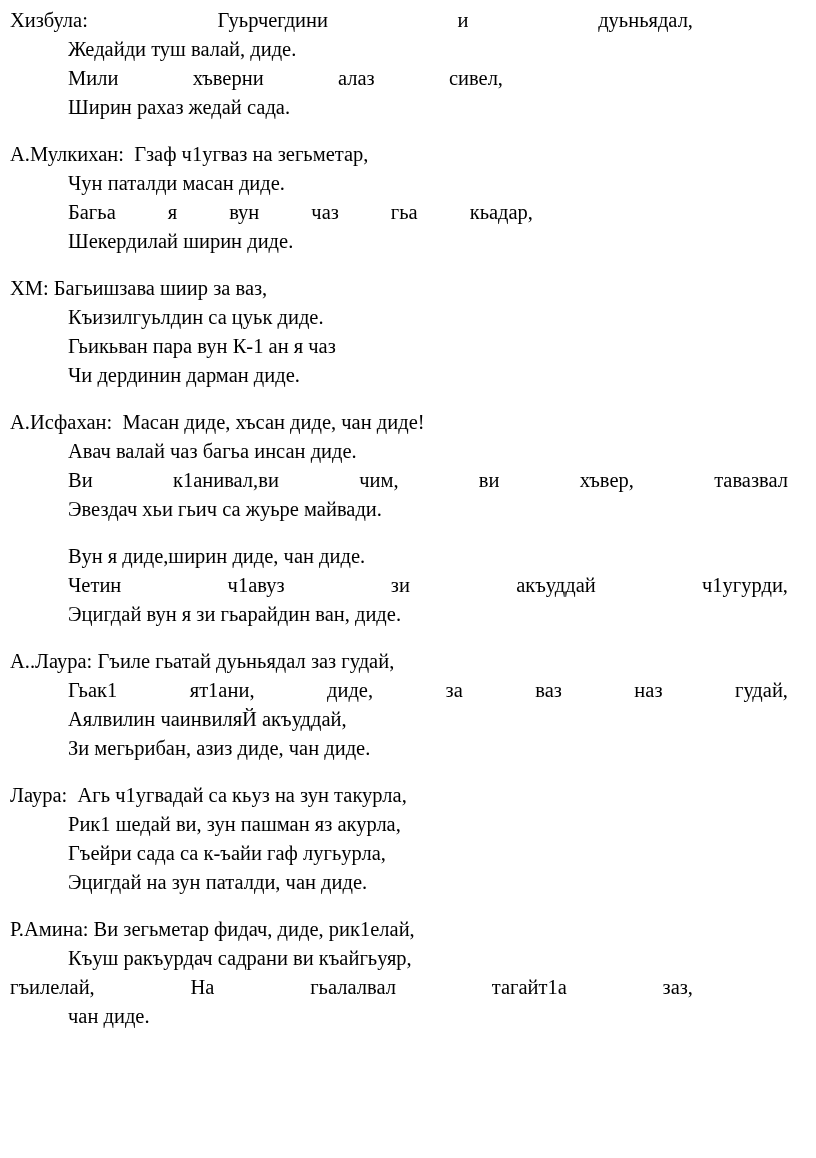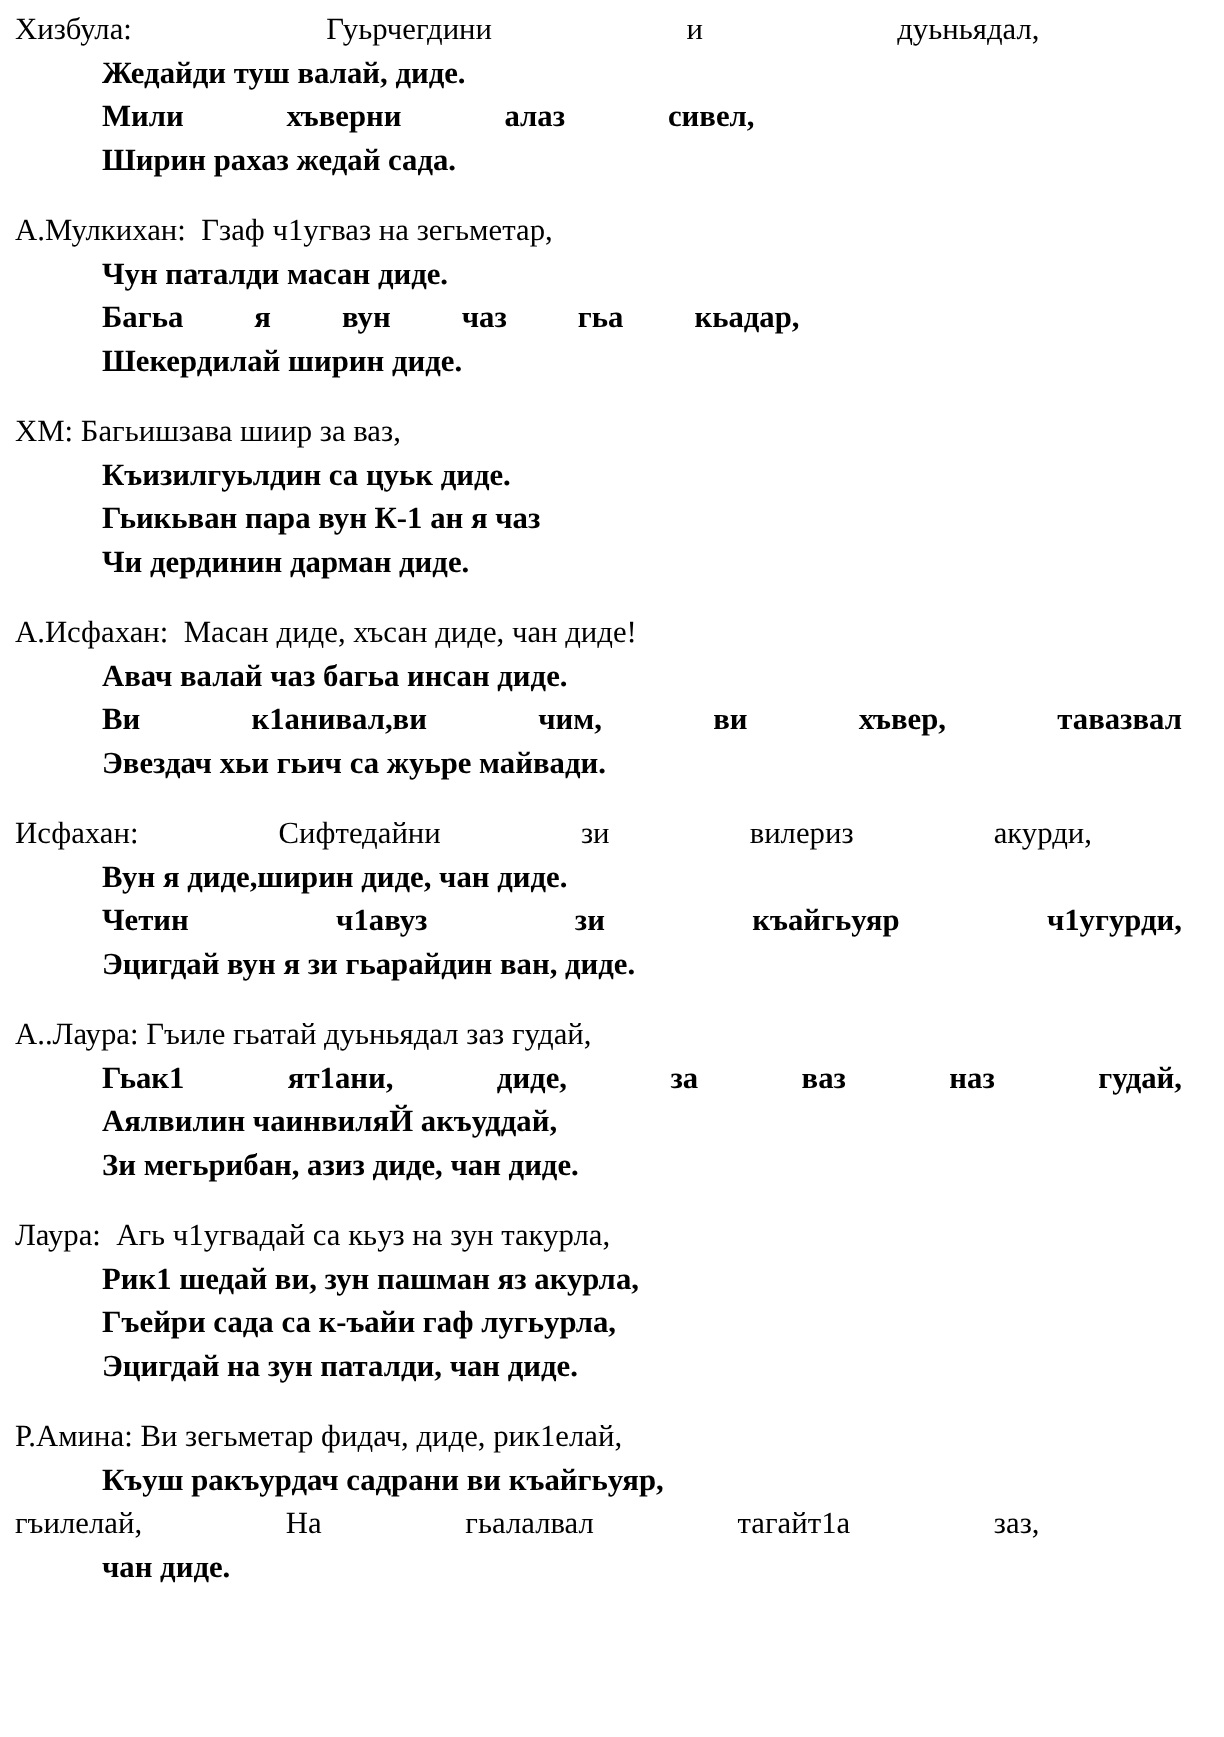--- a/index.html
+++ b/index.html
@@ -27,21 +27,20 @@
     margin-bottom: 0;
   }
   .line {
     font-size: 20.5px;
     line-height: 29px;
     white-space: pre-wrap;
   }
   
   .line.indent {
     padding-left: 58px;
-    font-weight: bold;
   }
   
   .line.justify {
     text-align: justify;
     text-align-last: justify;
   }
   .line.justify-mid {
     text-align: justify;
     text-align-last: justify;
     padding-right: 165px;
@@ -90,23 +89,22 @@
         <div class="line indent">Гьикьван пара вун К-1 ан я чаз</div>
         <div class="line indent">Чи дердинин дарман диде.</div>
       </div>
       <div class="stanza">
         <div class="line">А.Исфахан:  Масан диде, хъсан диде, чан диде!</div>
         <div class="line indent">Авач валай чаз багьа инсан диде.</div>
         <div class="line indent justify">Ви   к1анивал,ви   чим,   ви   хъвер,   тавазвал</div>
         <div class="line indent">Эвездач хьи гьич са жуьре майвади.</div>
       </div>
       <div class="stanza">
-        <div class="line justify-w4">Исфахан:   Сифтедайни   зи   вилериз   акурди,</div>
         <div class="line indent">Вун я диде,ширин диде, чан диде.</div>
-        <div class="line indent justify">Четин    ч1авуз    зи    къайгьуяр    ч1угурди,</div>
+        <div class="line indent justify">Четин    ч1авуз    зи    акъуддай    ч1угурди,</div>
         <div class="line indent">Эцигдай вун я зи гьарайдин ван, диде.</div>
       </div>
       <div class="stanza">
         <div class="line">А..Лаура: Гъиле гьатай дуьньядал заз гудай,</div>
         <div class="line indent justify">Гьак1   ят1ани,   диде,   за   ваз   наз   гудай,</div>
         <div class="line indent">Аялвилин чаинвиляЙ акъуддай,</div>
         <div class="line indent">Зи мегьрибан, азиз диде, чан диде.</div>
       </div>
       <div class="stanza">
         <div class="line">Лаура:  Агь ч1угвадай са кьуз на зун такурла,</div>

